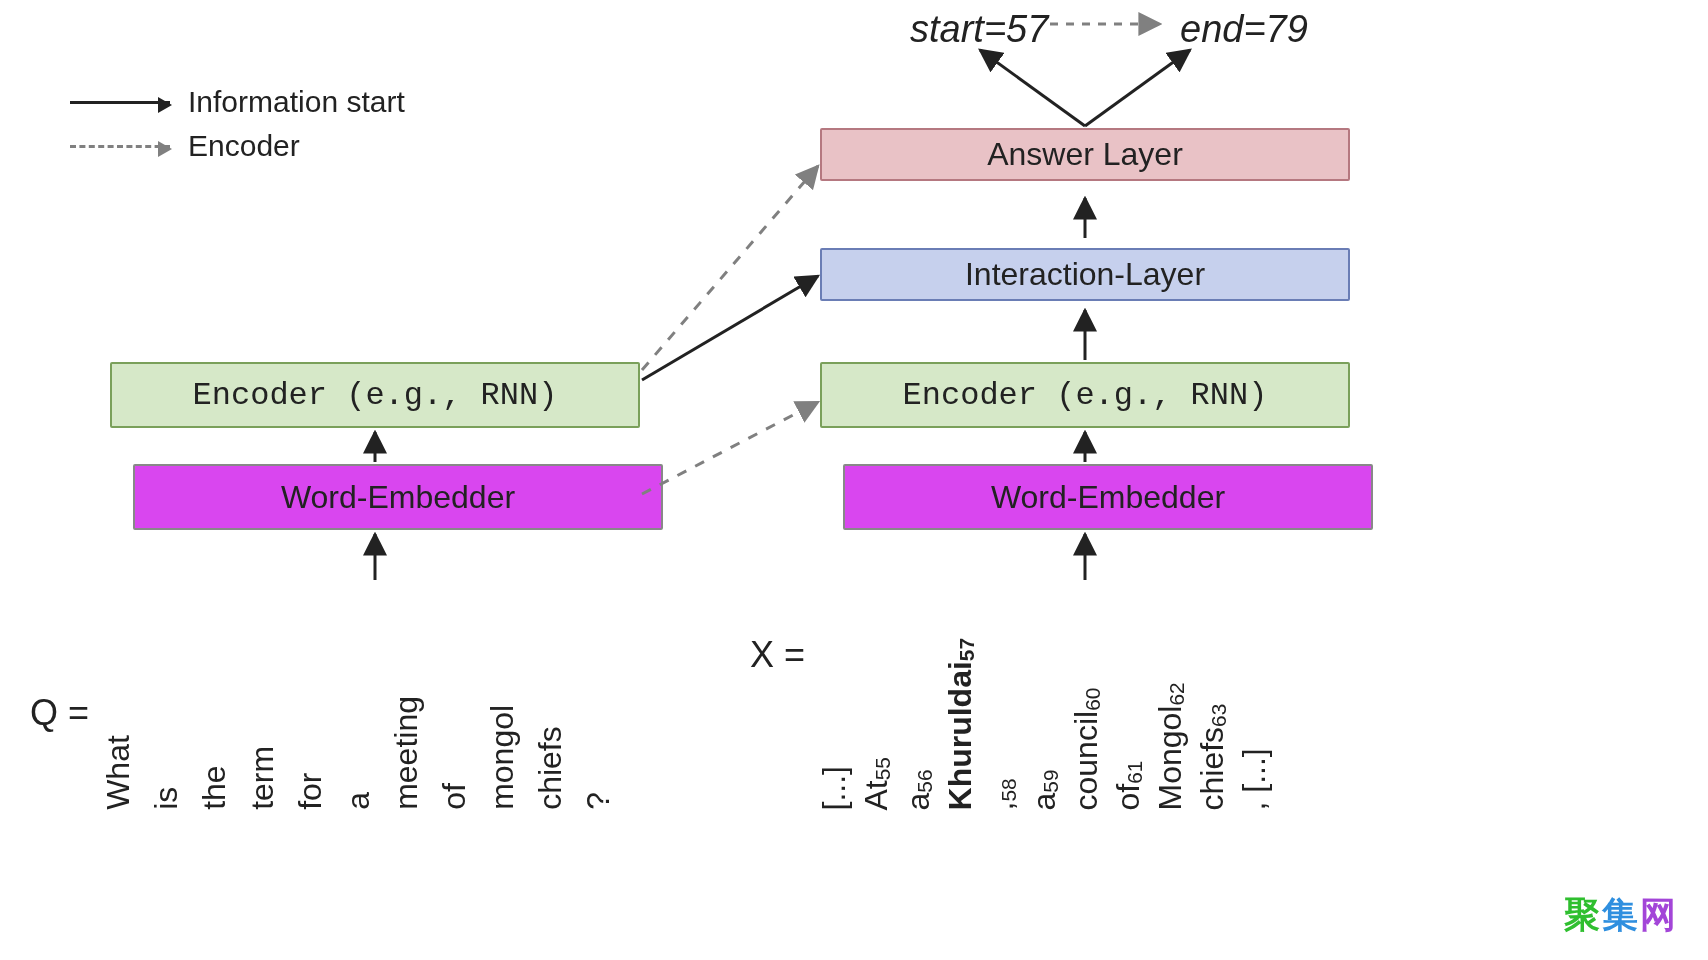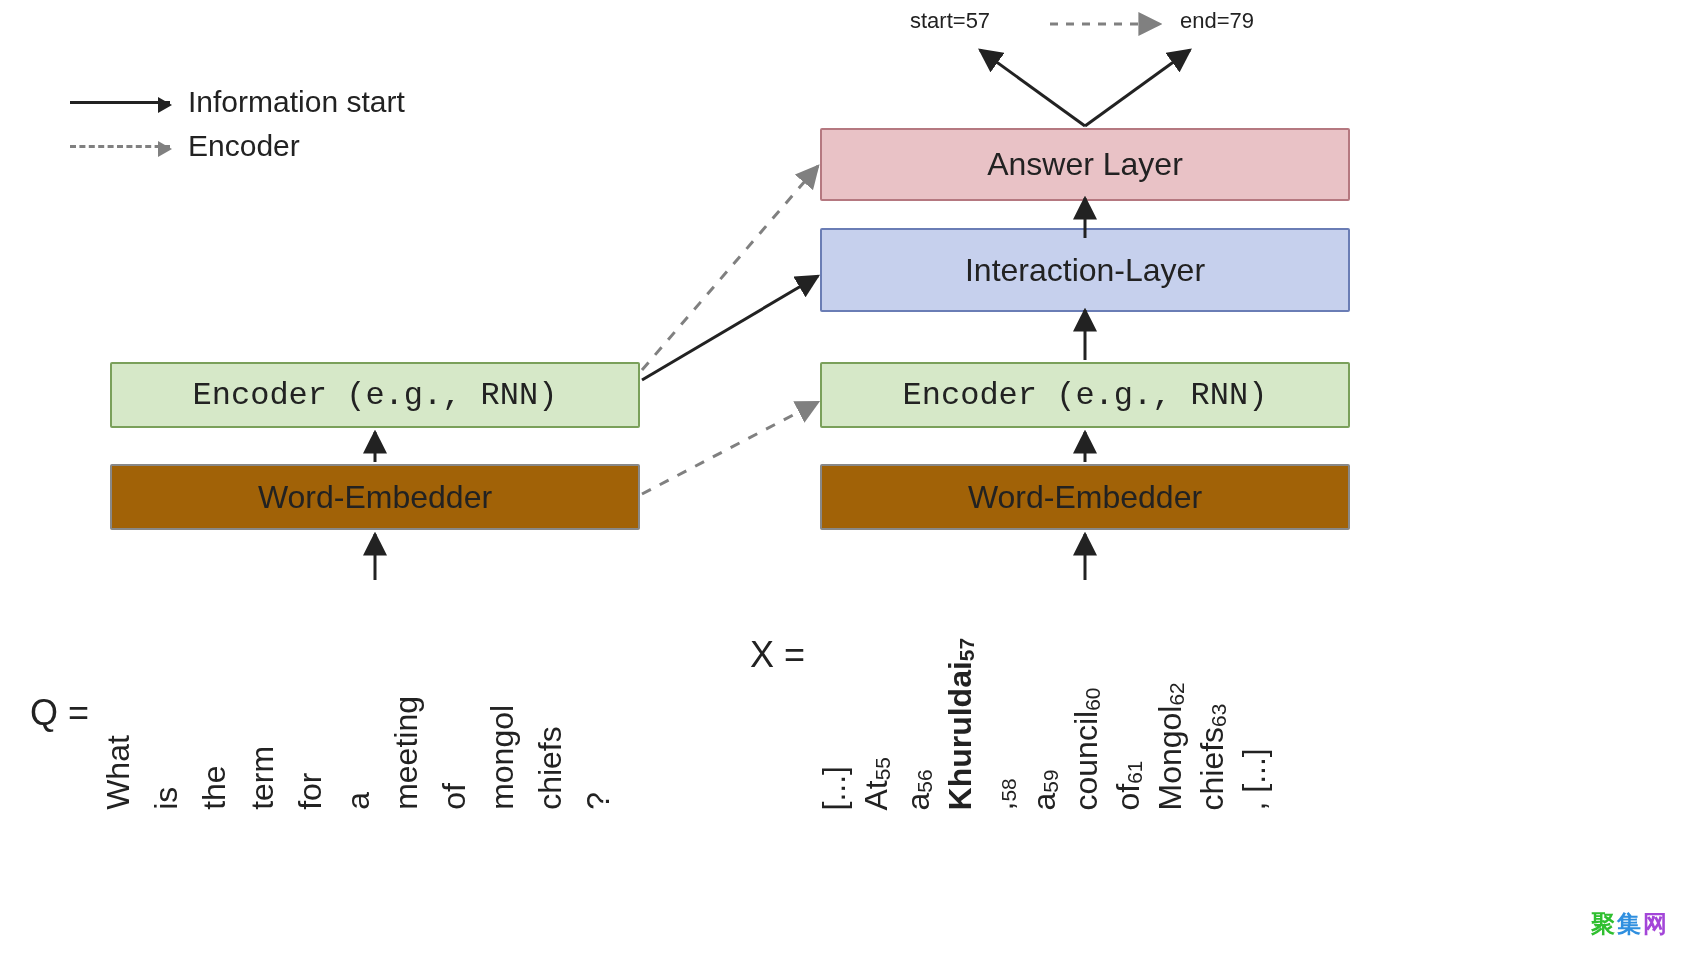--- a/index.html
+++ b/index.html
@@ -17,30 +17,30 @@
     border-left: 14px solid #222; border-top: 8px solid transparent; border-bottom: 8px solid transparent;
   }
   .legend-arrow.dashed::after { border-left-color: #808080; }
 
   
   .box {
     position: absolute; display: flex; align-items: center; justify-content: center;
     font-size: 32px; border: 2px solid #444; border-radius: 2px;
     text-align: center; padding: 0 10px;
   }
-  .gray  { background: #a16207; border-color: #888; }
+  .gray  { background: #d946ef; border-color: #888; margin-left: 23px; }
   .green { background: #d6e8c8; border-color: #7aa05a; font-family: Liberation Mono, monospace; }
   .blue  { background: #c6d0ed; border-color: #6a7db5; }
   .pink  { background: #e9c2c6; border-color: #b57880; }
 
   
-  .outlabel { position: absolute; font-size: 22px; }
+  .outlabel { position: absolute; font-style: italic; font-size: 38px; }
 
   
-  .watermark { position: absolute; right: 39px; bottom: 20px; font-size: 24px; font-weight: bold; letter-spacing: 2px; }
+  .watermark { position: absolute; right: 30px; bottom: 20px; font-size: 36px; font-weight: bold; letter-spacing: 2px; }
   .wm-a { color: #2fbf2f; }
   .wm-b { color: #2f8fdf; }
   .wm-c { color: #a345d8; }
 
   
   svg.overlay { position: absolute; left: 0; top: 0; width: 1708px; height: 960px; pointer-events: none; }
 
   
   .tokens { position: absolute; bottom: 150px; display: flex; align-items: flex-start; }
   .qlabel { font-size: 36px; margin-right: 10px; align-self: flex-start; transform: translateY(-4px); white-space: nowrap; }
@@ -67,22 +67,22 @@
       <div class="legend-arrow dashed"></div>
       <span>Encoder</span>
     </div>
   </div>
 
   <div class="box gray" style="left:110px; top:464px; width:530px; height:66px;">Word-Embedder</div>
   <div class="box green" style="left:110px; top:362px; width:530px; height:66px;">Encoder (e.g., RNN)</div>
 
   <div class="box gray" style="left:820px; top:464px; width:530px; height:66px;">Word-Embedder</div>
   <div class="box green" style="left:820px; top:362px; width:530px; height:66px;">Encoder (e.g., RNN)</div>
-  <div class="box blue" style="left:820px; top:228px; width:530px; height:84px;">Interaction-Layer</div>
-  <div class="box pink" style="left:820px; top:128px; width:530px; height:73px;">Answer Layer</div>
+  <div class="box blue" style="left:820px; top:248px; width:530px; height:53px;">Interaction-Layer</div>
+  <div class="box pink" style="left:820px; top:128px; width:530px; height:53px;">Answer Layer</div>
 
   <div class="outlabel" style="left:910px; top:8px;">start=57</div>
   <div class="outlabel" style="left:1180px; top:8px;">end=79</div>
 
   <svg class="overlay" viewBox="0 0 1708 960">
     <defs>
       <marker id="ah-solid" viewBox="0 0 10 10" refX="9" refY="5" markerWidth="8" markerHeight="8" orient="auto-start-reverse">
         <path d="M 0 0 L 10 5 L 0 10 z" fill="#222"></path>
       </marker>
       <marker id="ah-dash" viewBox="0 0 10 10" refX="9" refY="5" markerWidth="8" markerHeight="8" orient="auto-start-reverse">

